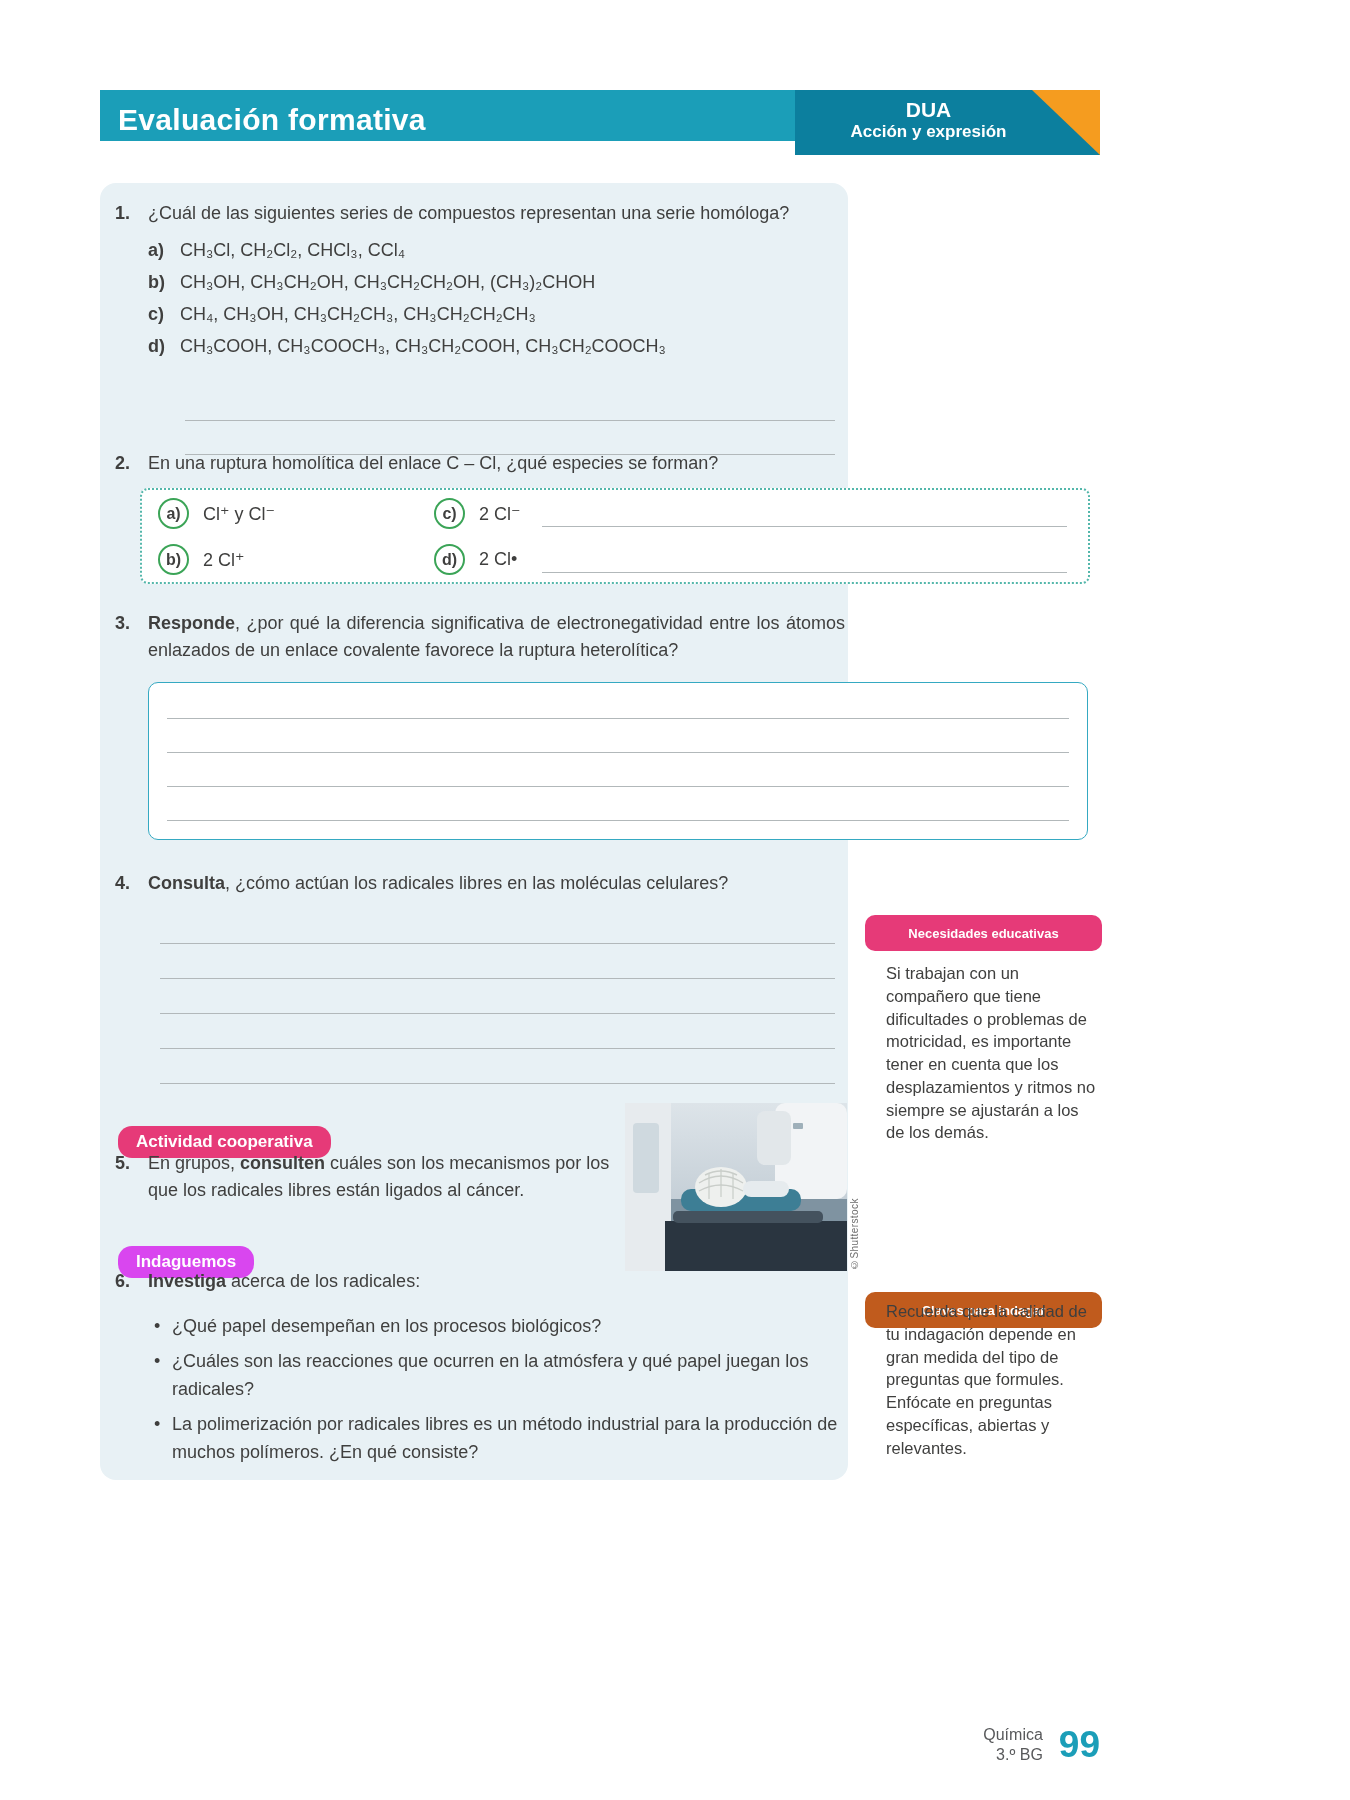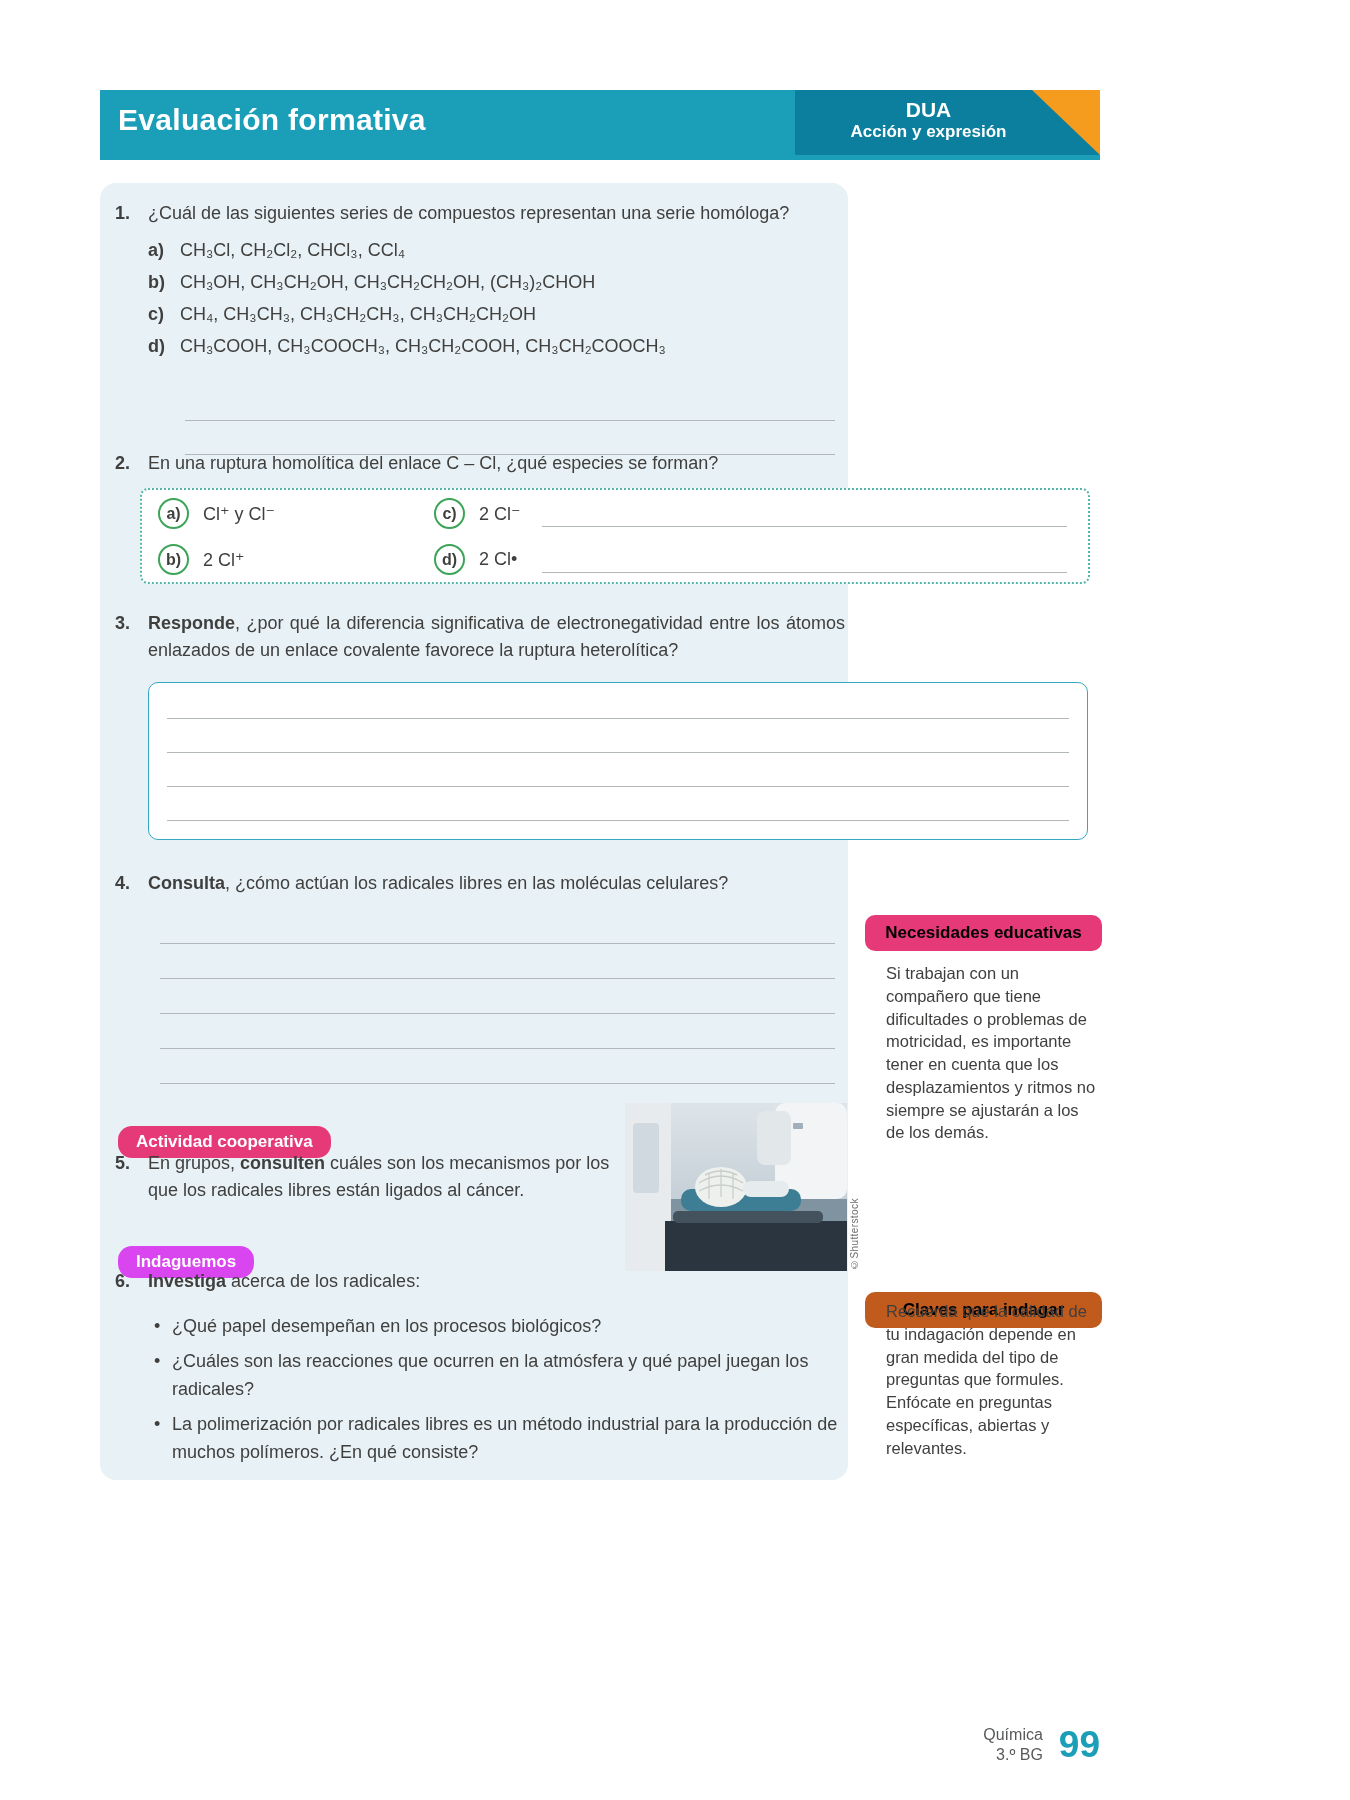--- a/index.html
+++ b/index.html
@@ -11,21 +11,21 @@
   .page {
     position:relative;
     width:1350px; height:1800px;
     background:#ffffff;
     overflow:hidden;
   }
 
   
   .topbar {
     position:absolute; left:100px; top:90px;
-    width:1000px; height:70px;
+    width:1000px; height:51px;
     background:#1b9eb8;
   }
   .topbar-title {
     position:absolute; left:18px; top:13px;
     font-size:30px; font-weight:700; color:#ffffff;
     letter-spacing:0.3px;
   }
   .dua-box {
     position:absolute; right:0; top:0;
     width:305px; height:65px;
@@ -150,21 +150,21 @@
   }
   .bullet::before {
     content:"\2022";
     position:absolute; left:4px; top:0;
   }
 
   
   .side-badge {
     position:absolute; left:865px;
     width:237px; height:36px;
-    color:#000000; font-weight:700; font-size:17px;
+    color:#ffffff; font-weight:700; font-size:13px;
     display:flex; align-items:center; justify-content:center;
     border-radius:10px;
   }
   .side-badge.needs { top:915px; background:#e63a78; }
   .side-badge.keys  { top:1253px; background:#c05b1d;margin-top:39px; }
   .side-body {
     position:absolute; left:886px;
     width:210px;
     font-size:16.5px; line-height:1.38; color:#3f3f3e;
   }
@@ -204,21 +204,21 @@
     <div class="qbody">
       <p class="qtext">¿Cuál de las siguientes series de compuestos representan una serie homóloga?</p>
       <div class="optlist">
         <div class="opt">
           <span class="optlabel">a)</span><span class="optval">CH₃Cl, CH₂Cl₂, CHCl₃, CCl₄</span>
         </div>
         <div class="opt">
           <span class="optlabel">b)</span><span class="optval">CH₃OH, CH₃CH₂OH, CH₃CH₂CH₂OH, (CH₃)₂CHOH</span>
         </div>
         <div class="opt">
-          <span class="optlabel">c)</span><span class="optval">CH₄, CH₃CH₃, CH₃CH₂CH₃, CH₃CH₂CH₂OH</span>
+          <span class="optlabel">c)</span><span class="optval">CH₄, CH₃OH, CH₃CH₂CH₃, CH₃CH₂CH₂CH₃</span>
         </div>
         <div class="opt">
           <span class="optlabel">d)</span><span class="optval">CH₃COOH, CH₃COOCH₃, CH₃CH₂COOH, CH₃CH₂COOCH₃</span>
         </div>
       </div>
       <div class="q1-lines">
         <div class="wline"></div>
         <div class="wline"></div>
       </div>
     </div>

